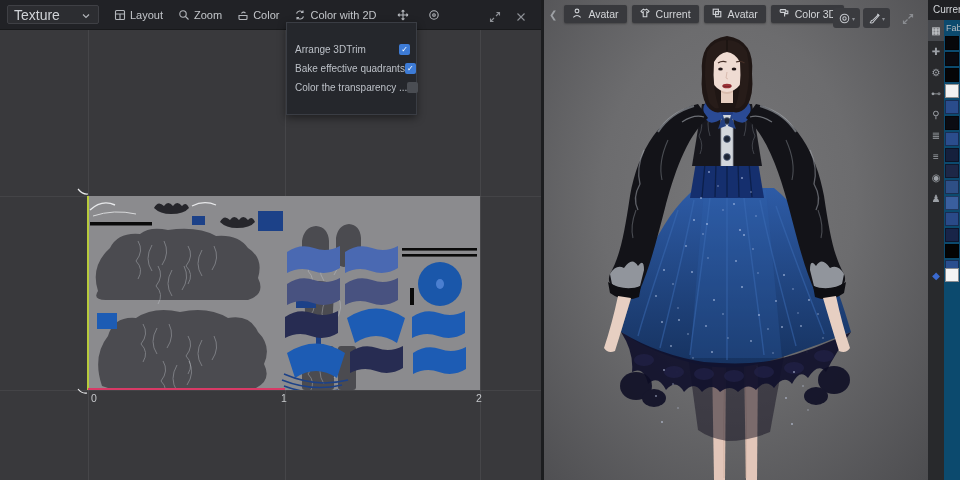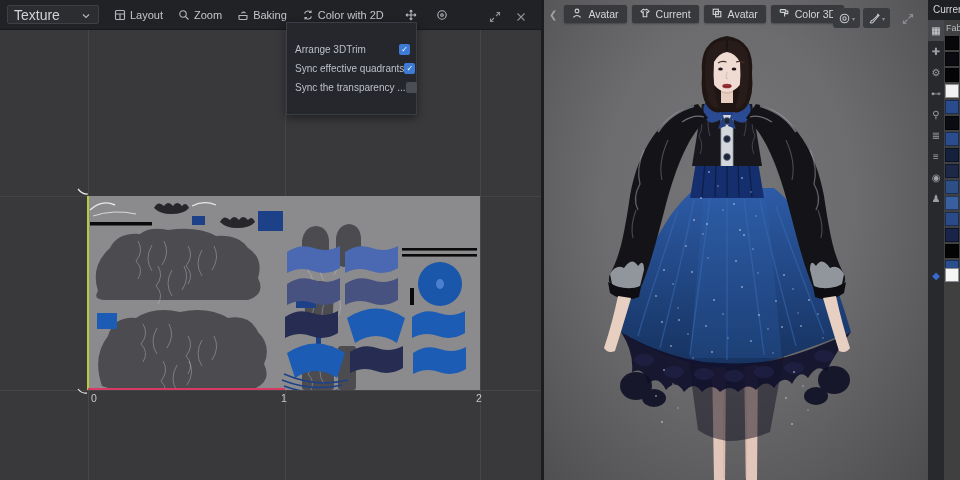--- a/index.html
+++ b/index.html
@@ -59,21 +59,21 @@
   #expand-faint svg { width:12px; height:12px; stroke:#9b9ea3; fill:none; stroke-width:1.2; }
   #avatar-svg { position:absolute; left:0; top:0; }
 
   
   #sidebar { position:absolute; left:928px; top:0; width:32px; height:480px; background:#2c2d30; }
   #sidebar-header { height:20px; background:#1f2023; color:#d3d6da; font-size:10px;
                     line-height:20px; padding-left:5px; }
   #side-icons { position:absolute; left:0; top:20px; width:16px; height:460px; background:#28292c; }
   .side-ic { width:16px; height:21px; color:#9ca0a6; font-size:10px; text-align:center; line-height:21px; }
   .side-ic.sel { background:#46484d; color:#d6d9dd; }
-  #swatch-col { position:absolute; left:16px; top:20px; width:16px; height:460px; background:#404040; }
+  #swatch-col { position:absolute; left:16px; top:20px; width:16px; height:460px; background:#0c4a6e; }
   #fabric-col-label { color:#b5b9bf; font-size:9px; padding:3px 0 3px 2px; }
   .swatch { width:14px; height:14px; margin:0 0 2px 1px; border:0.5px solid rgba(0,0,0,.4); }
   #cube-icon { position:absolute; left:0; top:268px; width:16px; height:16px; text-align:center;
                font-size:10px; line-height:16px; }
   #current-swatch { position:absolute; left:17px; top:268px; width:14px; height:14px;
                     border:1px solid #8a8d92; }
 </style>
 </head>
 <body>
 
@@ -191,21 +191,21 @@
               <path d="M7.5,7.5 L10.5,10.5"></path>
             </svg></span>
         <span>Zoom</span>
       </div>
       <div class="tool-btn">
         <span class="ic">
           <svg viewBox="0 0 12 12">
               <path d="M2,6.5 h8 v3 a1,1 0 0 1 -1,1 h-6 a1,1 0 0 1 -1,-1 Z"></path>
               <path d="M4.5,4.5 q1.5,-2.5 4,-0.5"></path>
             </svg></span>
-        <span>Baking</span>
+        <span>Color</span>
       </div>
       <div class="tool-btn">
         <span class="ic">
           <svg viewBox="0 0 12 12">
               <path d="M2.5,4.5 a3.8,3.8 0 0 1 6.5,-1.2 M9.5,7.5 a3.8,3.8 0 0 1 -6.5,1.2 M9,1.5 v2 h-2 M3,10.5 v-2 h2"></path>
             </svg></span>
         <span>Color with 2D</span>
       </div>
       <div class="tool-btn" style="margin-left:6px">
         <span class="ic">
@@ -232,25 +232,25 @@
       </div>
     </div>
 
     <div id="dropdown-menu">
       <div id="menu-items">
           <div class="menu-item">
             <span class="menu-label">Arrange 3DTrim</span>
             <span class="cb on">✓</span>
           </div>
           <div class="menu-item">
-            <span class="menu-label">Sync effective quadrants</span>
+            <span class="menu-label">Bake effective quadrants</span>
             <span class="cb on">✓</span>
           </div>
           <div class="menu-item">
-            <span class="menu-label">Sync the transparency ...</span>
+            <span class="menu-label">Color the transparency ...</span>
             <span class="cb"></span>
           </div>
         </div>
     </div>
   </div>
 
   <div id="divider"></div>
 
   <div id="viewport">
 

